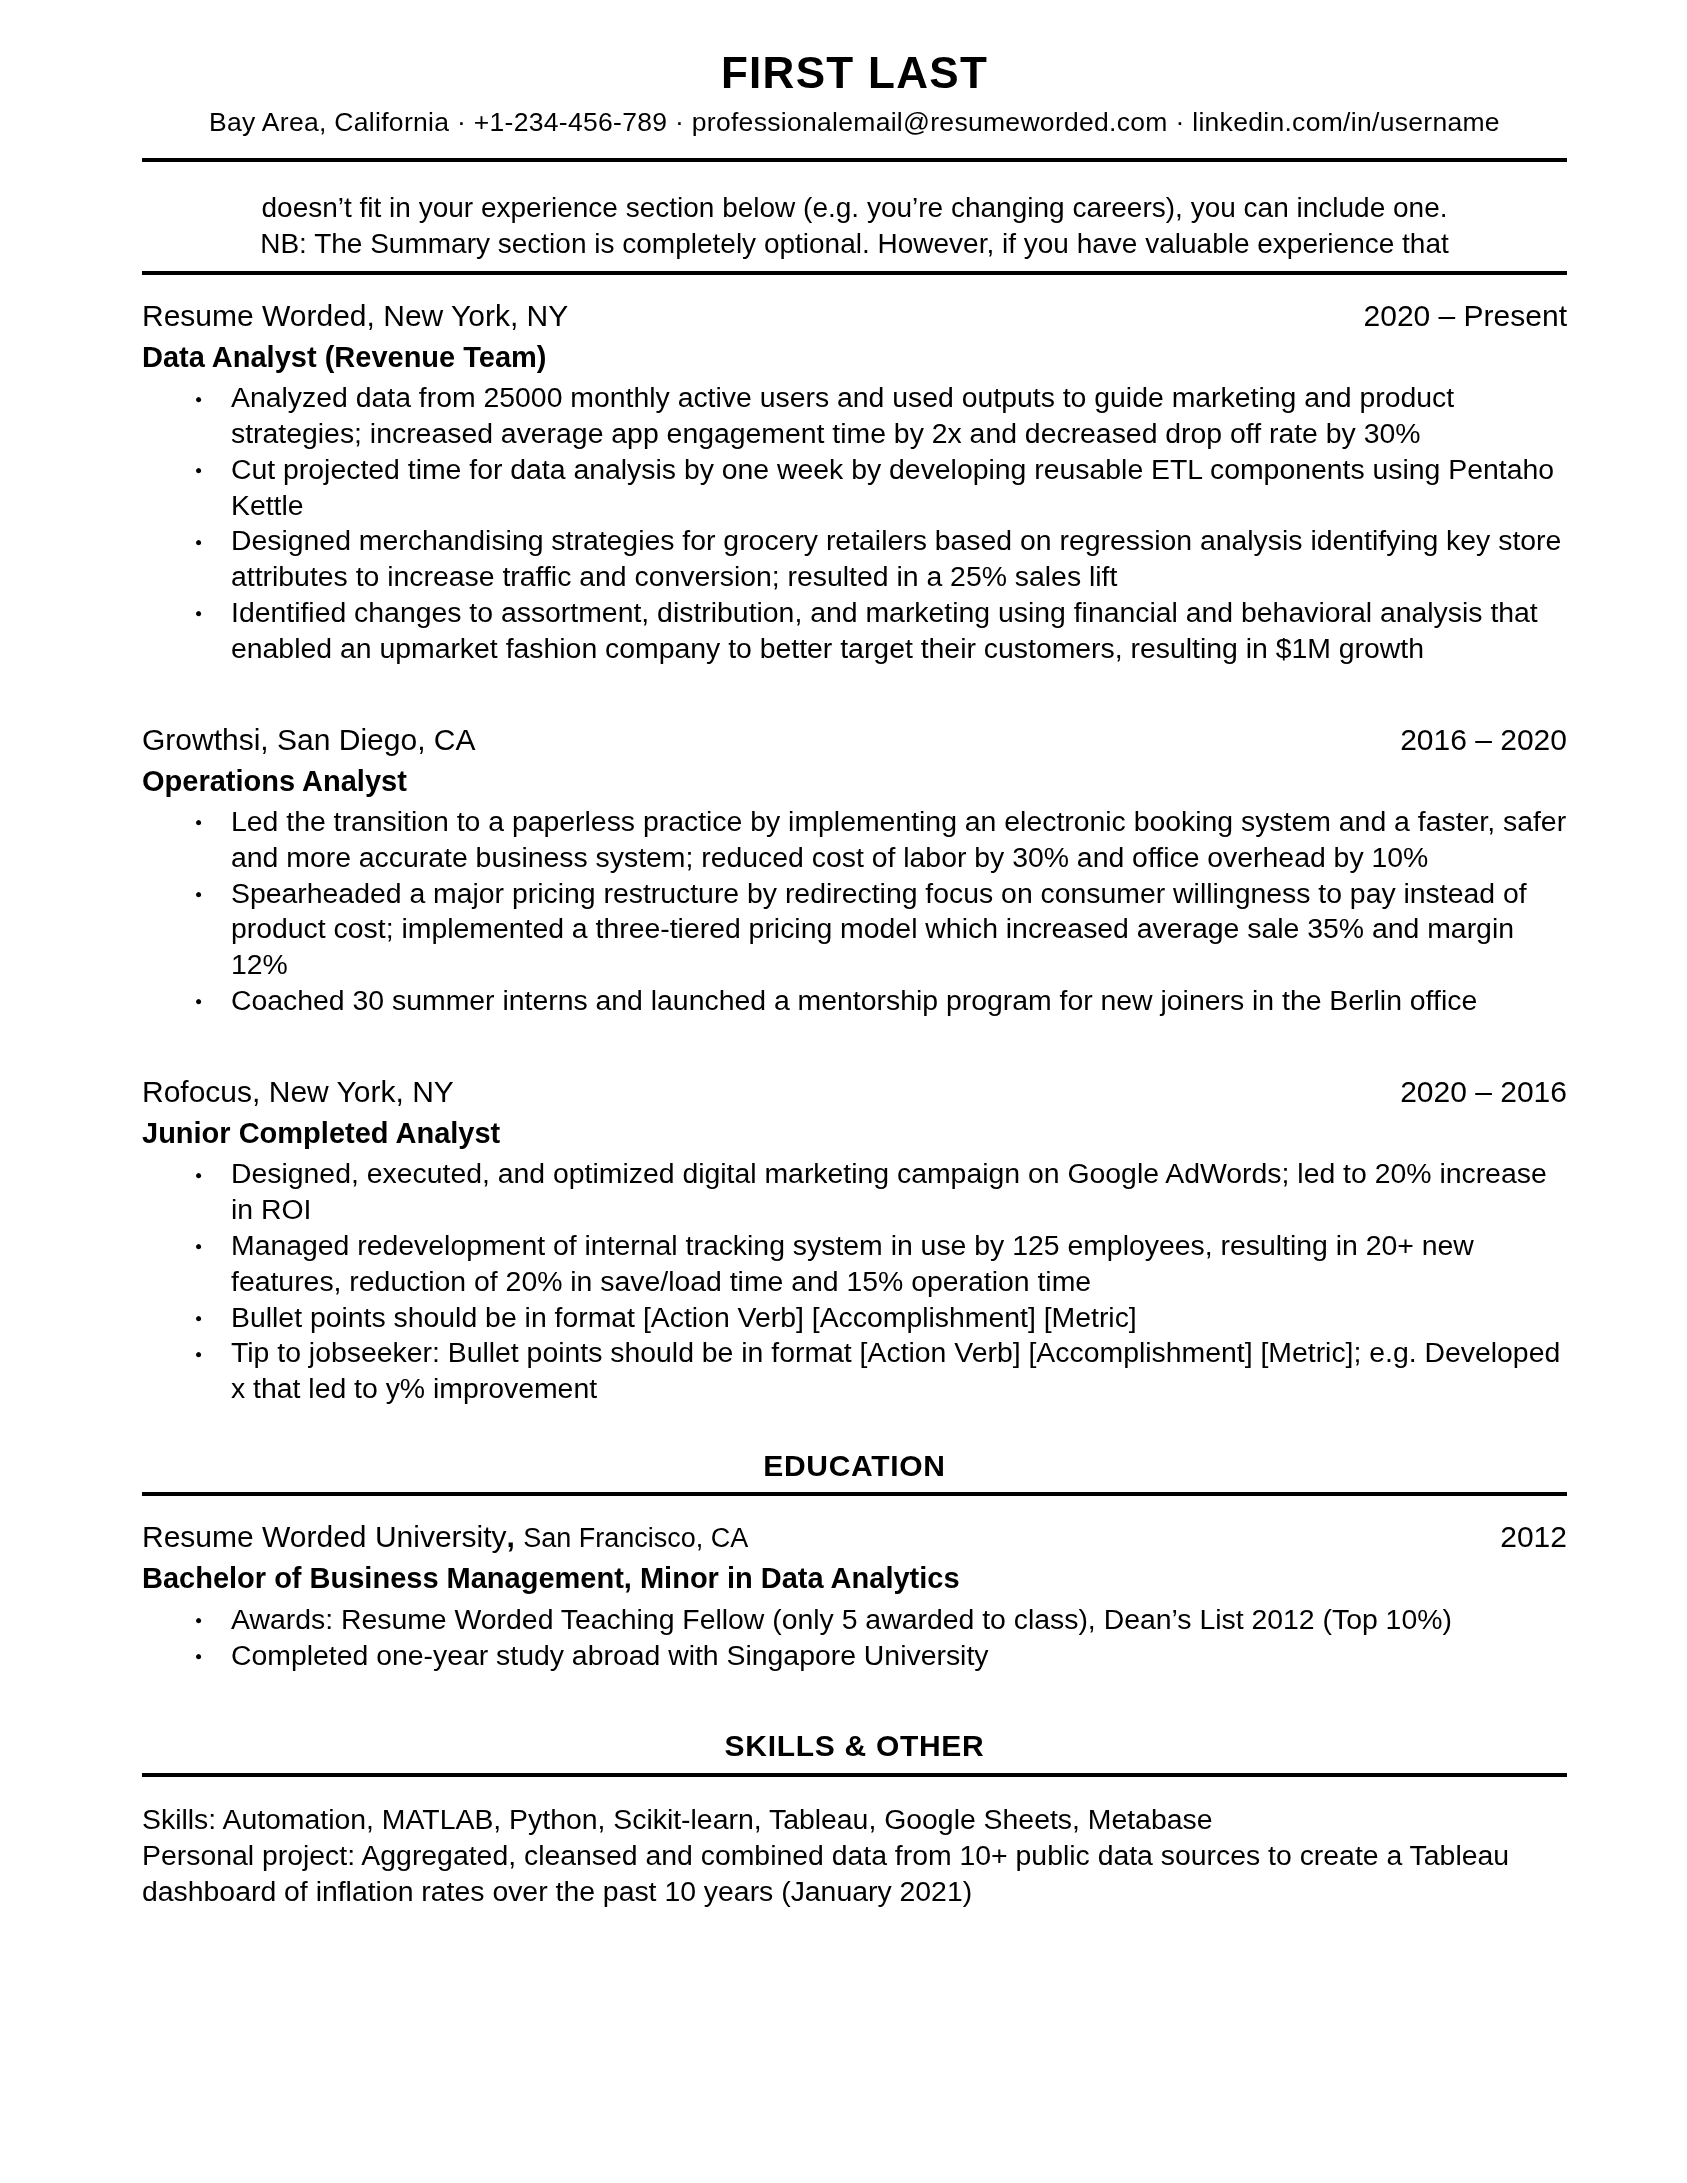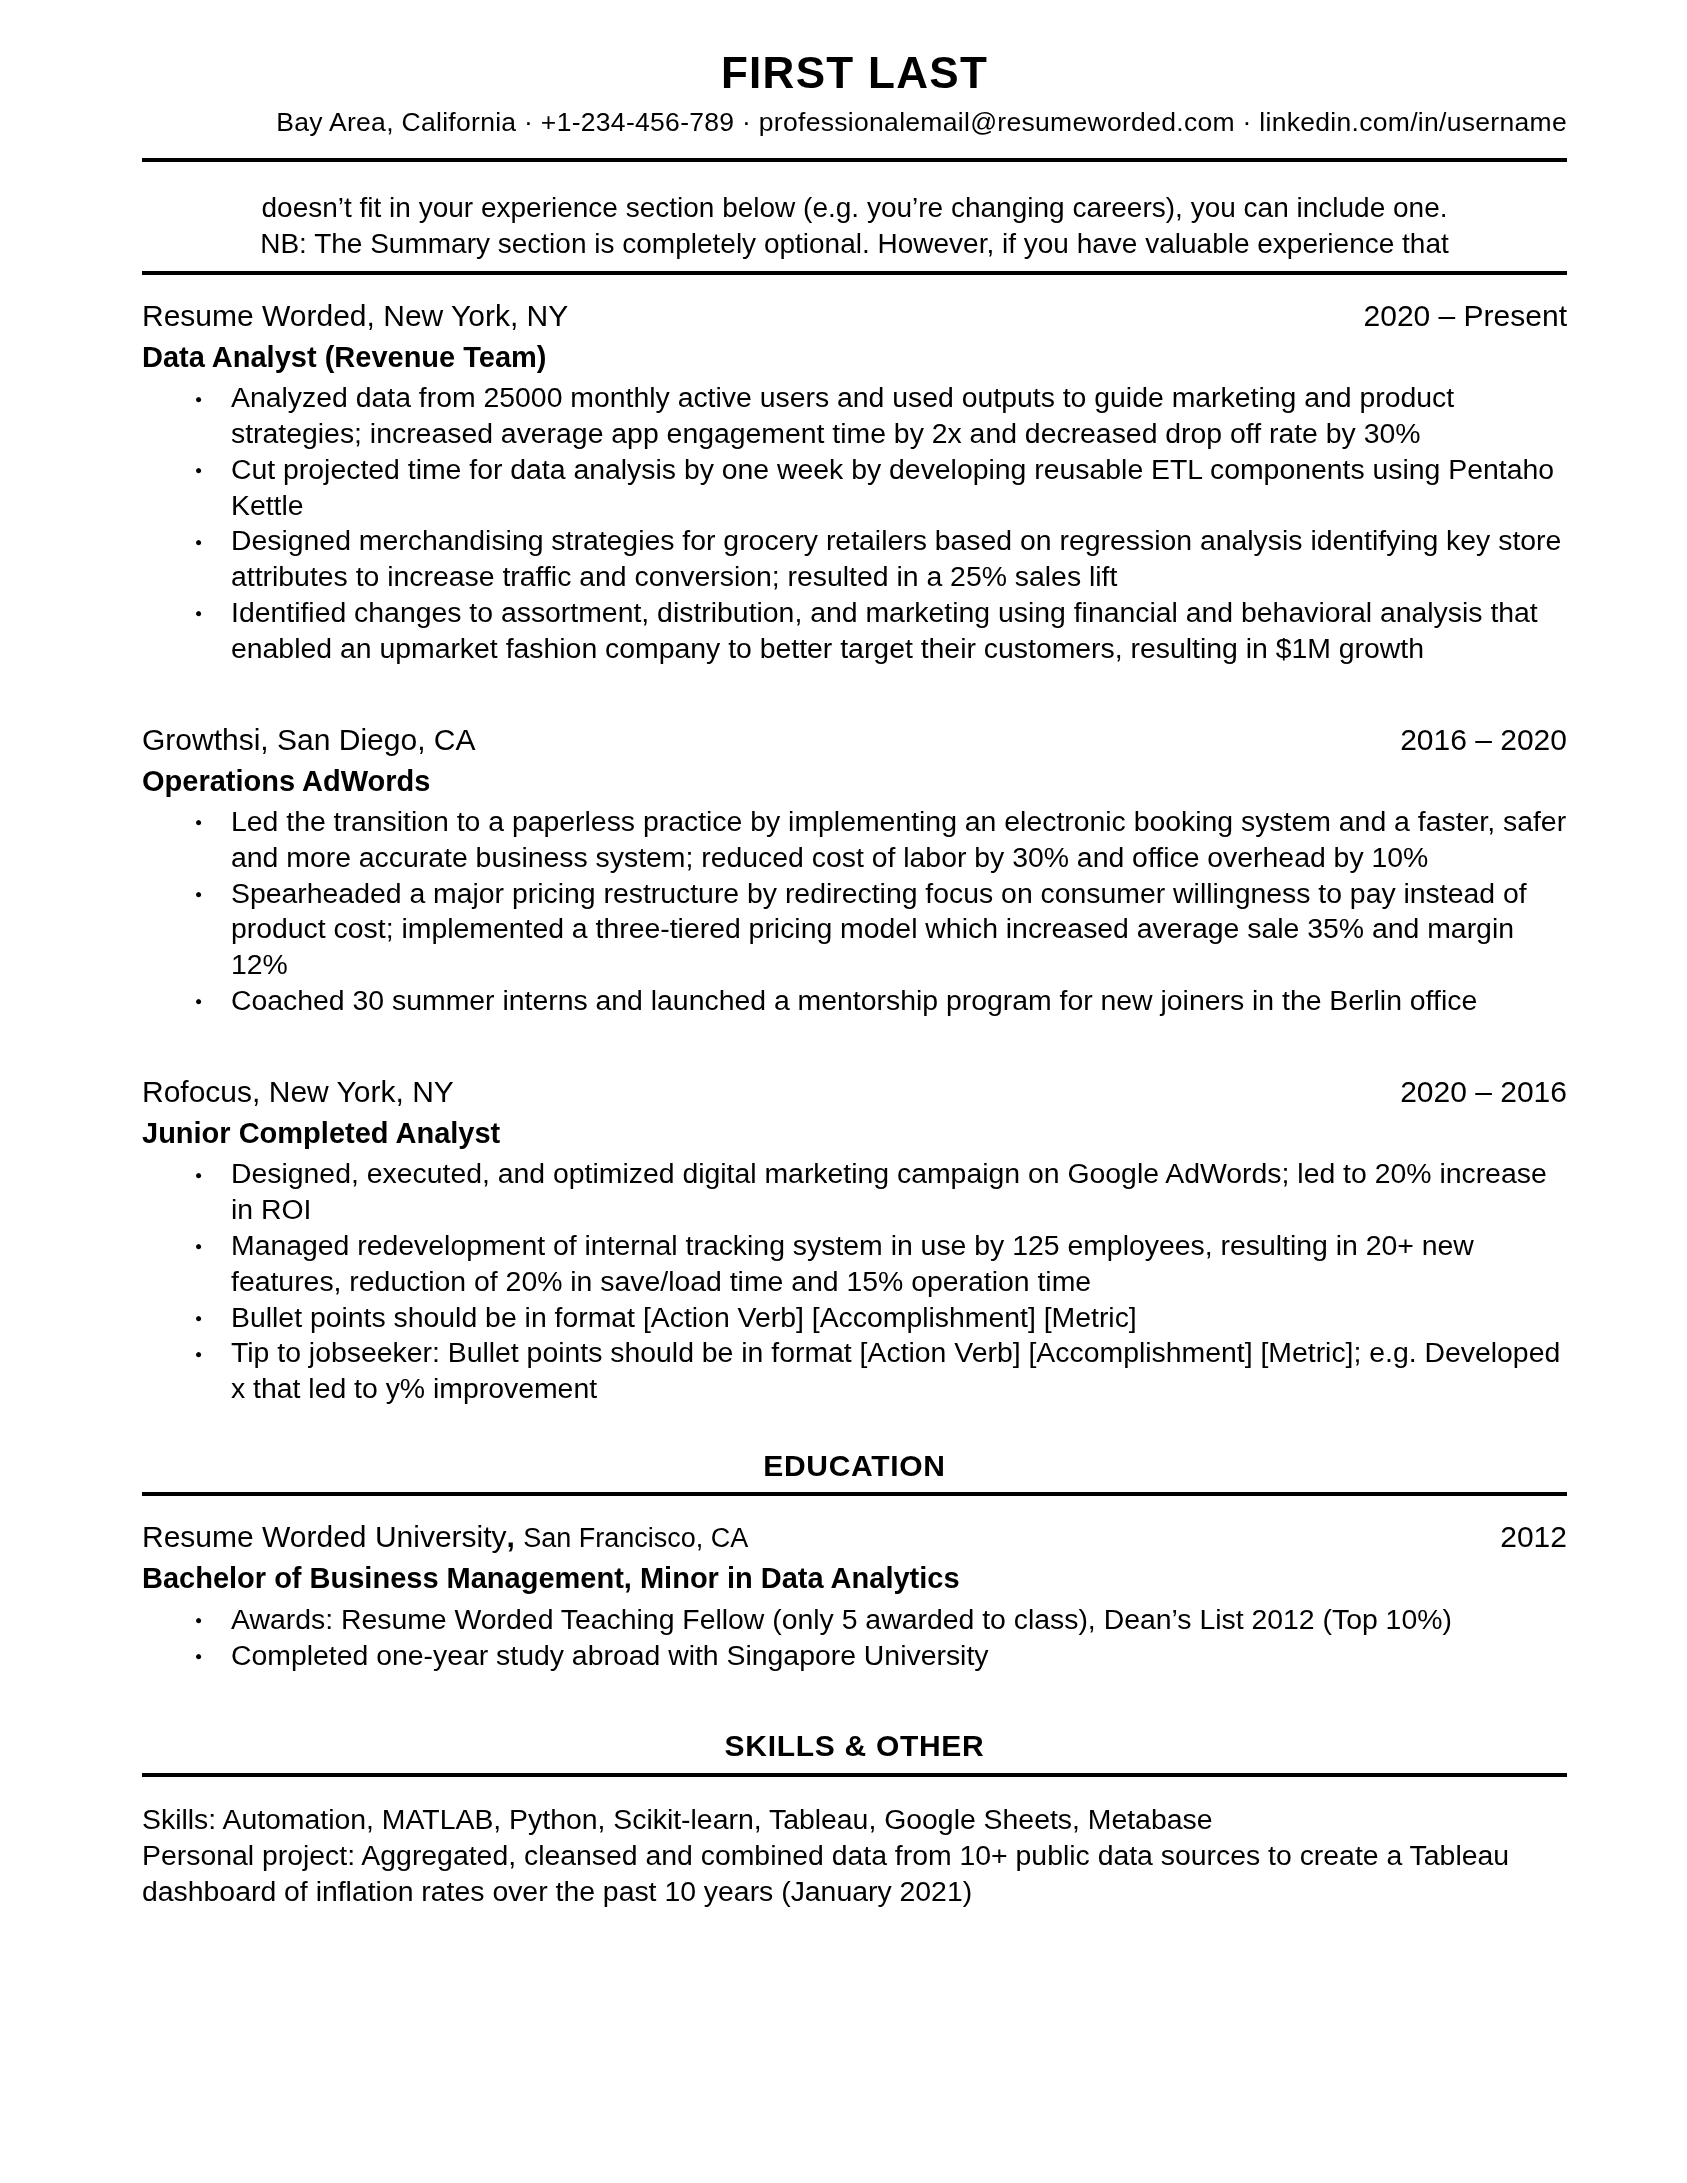--- a/index.html
+++ b/index.html
@@ -15,21 +15,21 @@
   }
 
   
   .name {
     text-align: center;
     font-size: 44px;
     font-weight: 700;
     letter-spacing: 1.3px;
   }
   .contact {
-    text-align: right;
+    text-align: center;
     font-size: 26.5px;
     margin-top: 9.3px;
     letter-spacing: 0.3px;
   }
   .rule {
     border: none;
     border-top: 4.6px solid #000;
     margin-top: 20px;
   }
 
@@ -133,21 +133,21 @@
 
   <li class="bullet"><span>Identified changes to assortment, distribution, and marketing using financial and behavioral analysis that enabled an upmarket fashion company to better target their customers, resulting in $1M growth</span></li>
 </ul>
   </div>
 
   <div class="job">
     <div class="job-header">
       <span>Growthsi, San Diego, CA</span>
       <span>2016 – 2020</span>
     </div>
-    <div class="job-title">Operations AdWords</div>
+    <div class="job-title">Operations Analyst</div>
     <ul class="bullets">
   <li class="bullet"><span>Led the transition to a paperless practice by implementing an electronic booking system and a faster, safer and more accurate business system; reduced cost of labor by 30% and office overhead by 10%</span></li>
 
   <li class="bullet"><span>Spearheaded a major pricing restructure by redirecting focus on consumer willingness to pay instead of product cost; implemented a three-tiered pricing model which increased average sale 35% and margin 12%</span></li>
 
   <li class="bullet"><span>Coached 30 summer interns and launched a mentorship program for new joiners in the Berlin office</span></li>
 </ul>
   </div>
 
   <div class="job">

